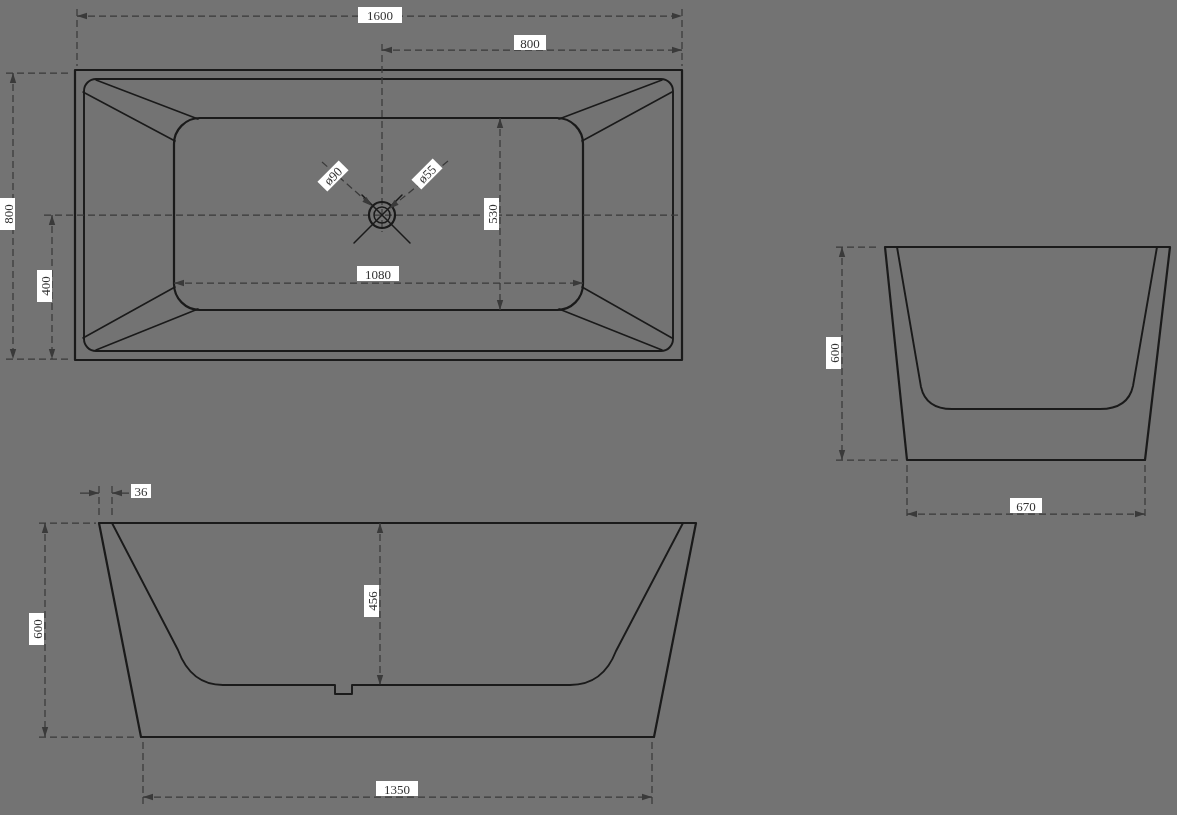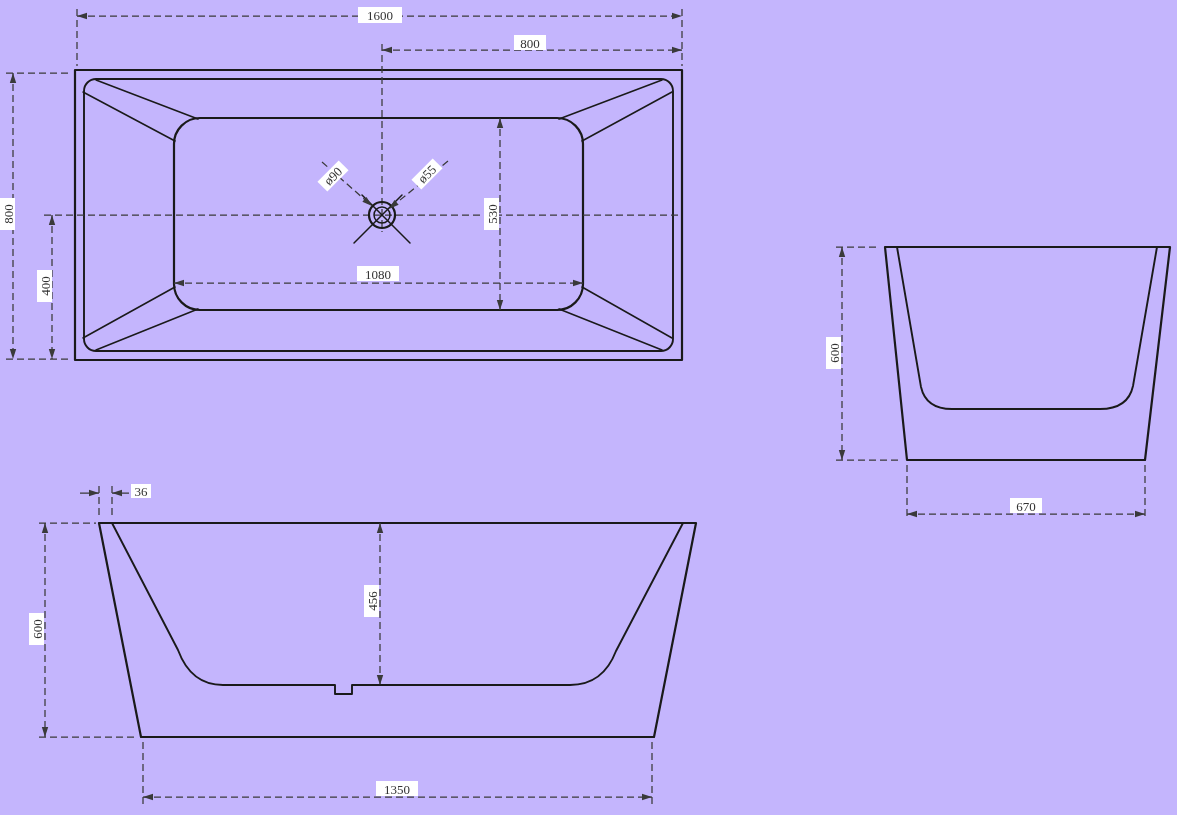--- a/index.html
+++ b/index.html
@@ -5,21 +5,21 @@
   html, body {
     margin: 0;
     padding: 0;
     background: #ffffff;
     font-family: "Liberation Serif", serif;
   }
   .page {
     width: 1177px;
     height: 815px;
     position: relative;
-    background: #c4b5fd;
+    background: #737373;
   }
   svg { display: block; }
   
   .geo {
     fill: none;
     stroke: #1a1a1a;
     stroke-width: 2.2;
     stroke-linejoin: round;
     stroke-linecap: round;
   }

